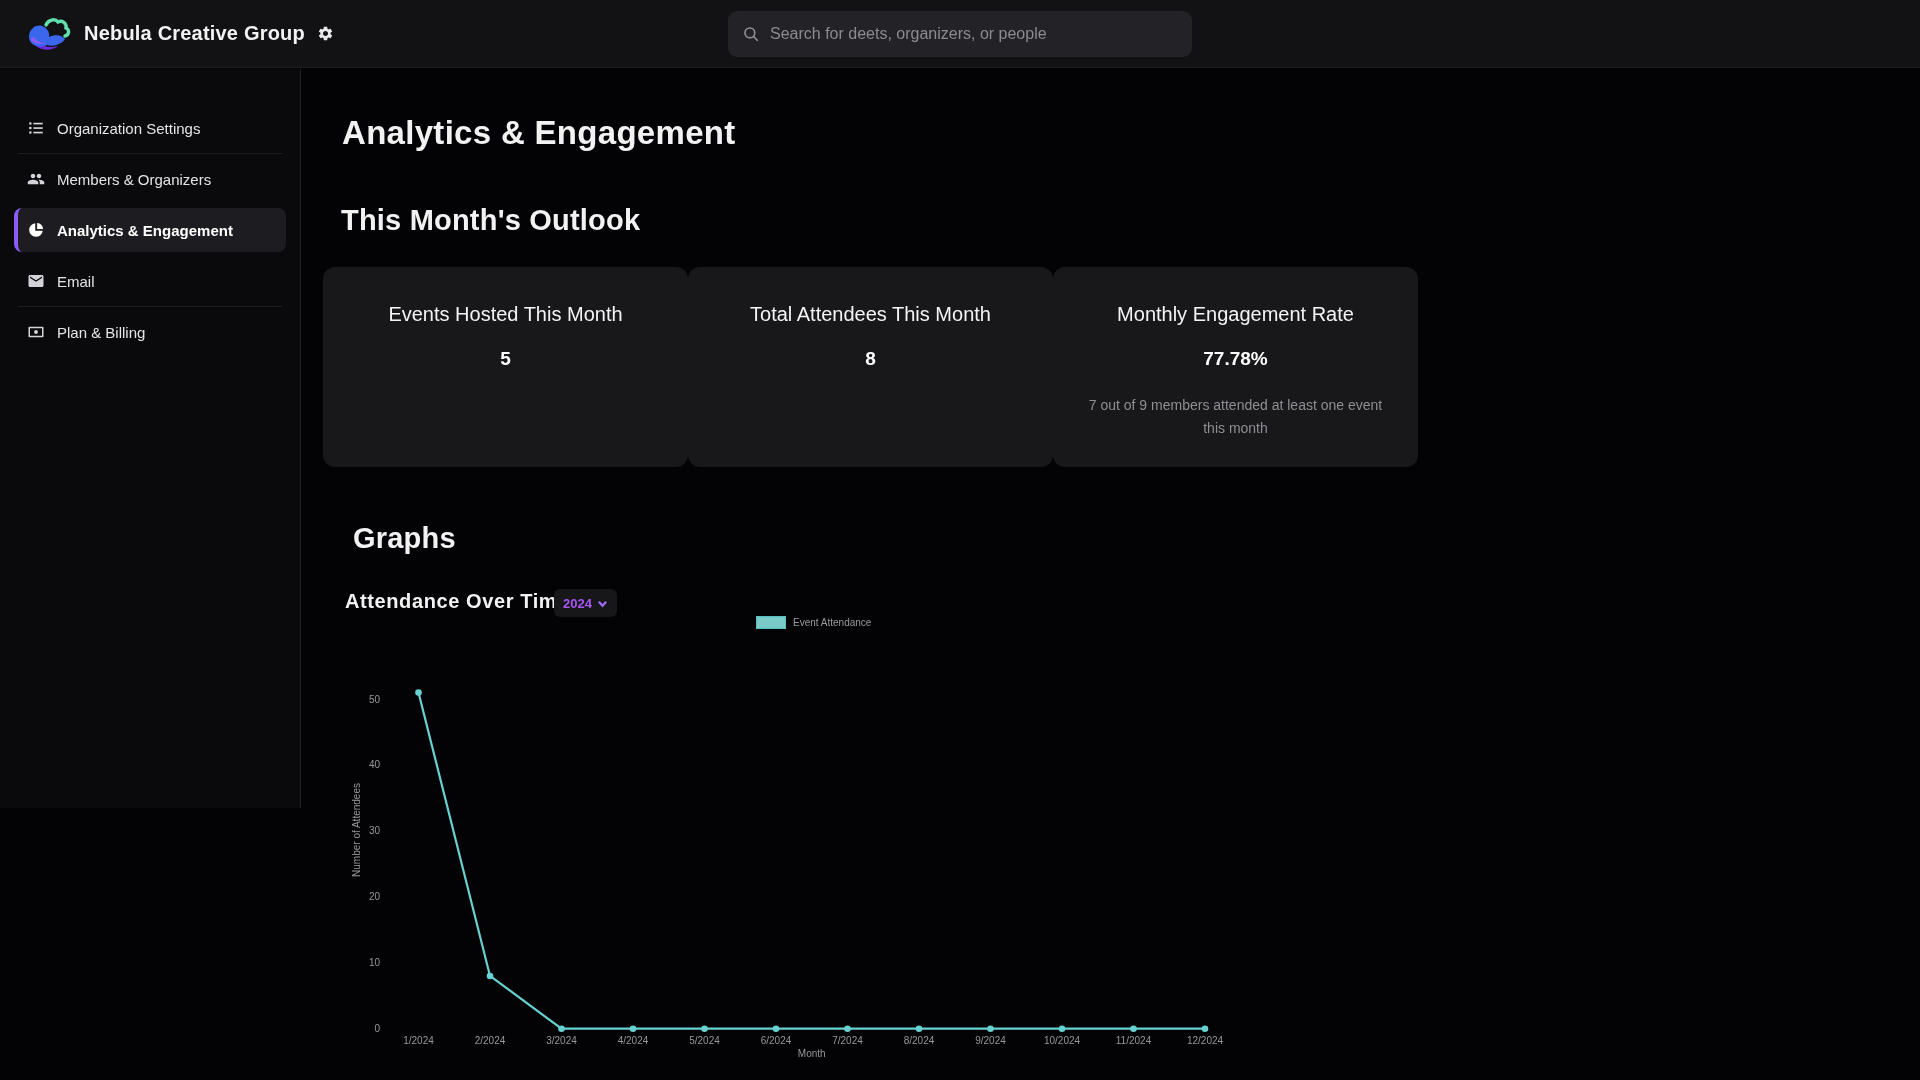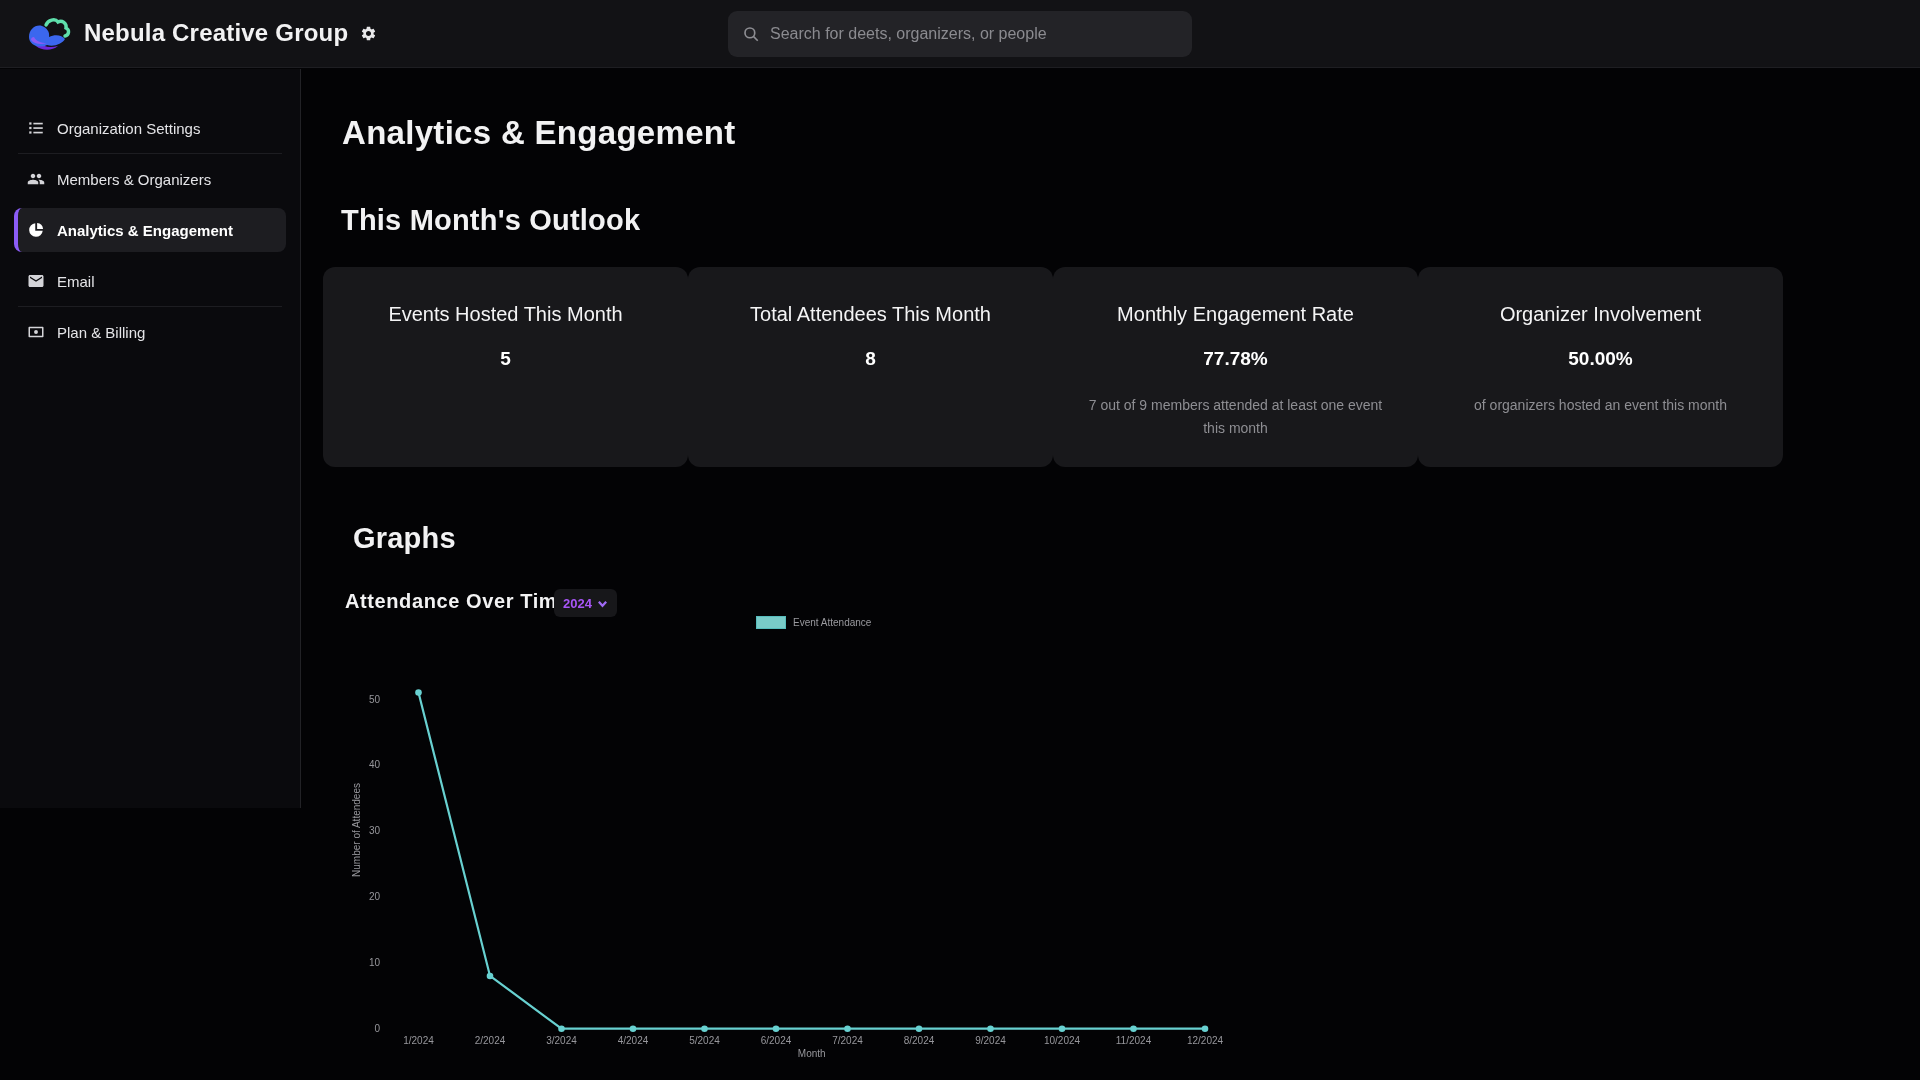--- a/index.html
+++ b/index.html
@@ -4,21 +4,21 @@
 <style>
   * { margin:0; padding:0; box-sizing:border-box; }
   html,body { width:1920px; height:1080px; overflow:hidden; background:#030305;
     font-family:"Liberation Sans","DejaVu Sans",sans-serif; color:#f2f2f3; }
 
   
   .topbar { position:absolute; left:0; top:0; width:1920px; height:68px;
     background:#121215; border-bottom:1px solid #1e1e22; }
   .brand { position:absolute; left:26px; top:13px; display:flex; align-items:center; gap:12px; }
   .logo { width:46px; height:40px; }
-  .brand-name { font-size:24px; font-weight:700; letter-spacing:0.2px; }
+  .brand-name { font-size:20px; font-weight:700; letter-spacing:0.2px; }
   .gear { margin-left:0px; width:17px; height:17px; fill:#e8e8ea; cursor:pointer; }
   .search-wrap { position:absolute; left:728px; top:11px; width:464px; height:46px;
     background:#232327; border-radius:9px; display:flex; align-items:center; padding:0 14px; }
   .search-wrap svg { width:18px; height:18px; stroke:#8e8e93; fill:none; stroke-width:2.2; flex:0 0 auto; }
   .search-wrap input { flex:1; margin-left:10px; background:transparent; border:none; outline:none;
     color:#d6d6da; font-size:16px; font-family:inherit; }
   .search-wrap input::placeholder { color:#8b8b90; }
 
   
   .sidebar { position:absolute; left:0; top:69px; width:301px; height:739px;
@@ -139,25 +139,20 @@
     </div>
     <div class="card">
       <div class="card-title">Total Attendees This Month</div>
       <div class="card-value">8</div>
       <div class="card-sub"></div>
     </div>
     <div class="card">
       <div class="card-title">Monthly Engagement Rate</div>
       <div class="card-value">77.78%</div>
       <div class="card-sub">7 out of 9 members attended at least one event this month</div>
-    </div>
-    <div class="card">
-      <div class="card-title">Organizer Involvement</div>
-      <div class="card-value">50.00%</div>
-      <div class="card-sub">of organizers hosted an event this month</div>
     </div>
   </div>
 
   <h2 class="section-heading h-graphs">Graphs</h2>
 
   <div class="chart-title">Attendance Over Time</div>
   <div class="year-select">
     <span class="yr">2024</span>
     <svg viewBox="0 0 12 12">
         <polyline points="2,4 6,8.5 10,4"></polyline>

